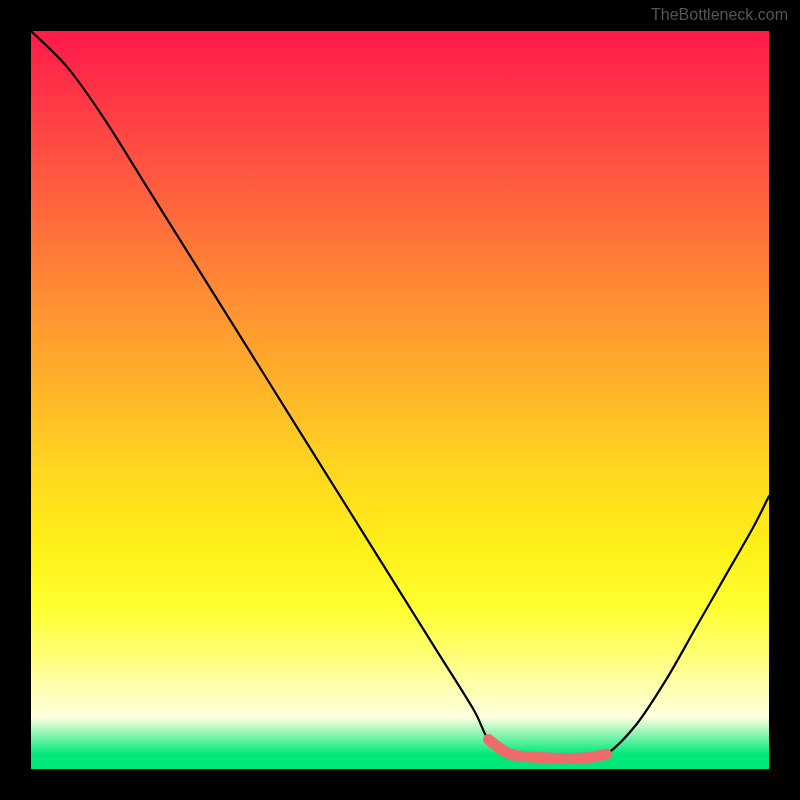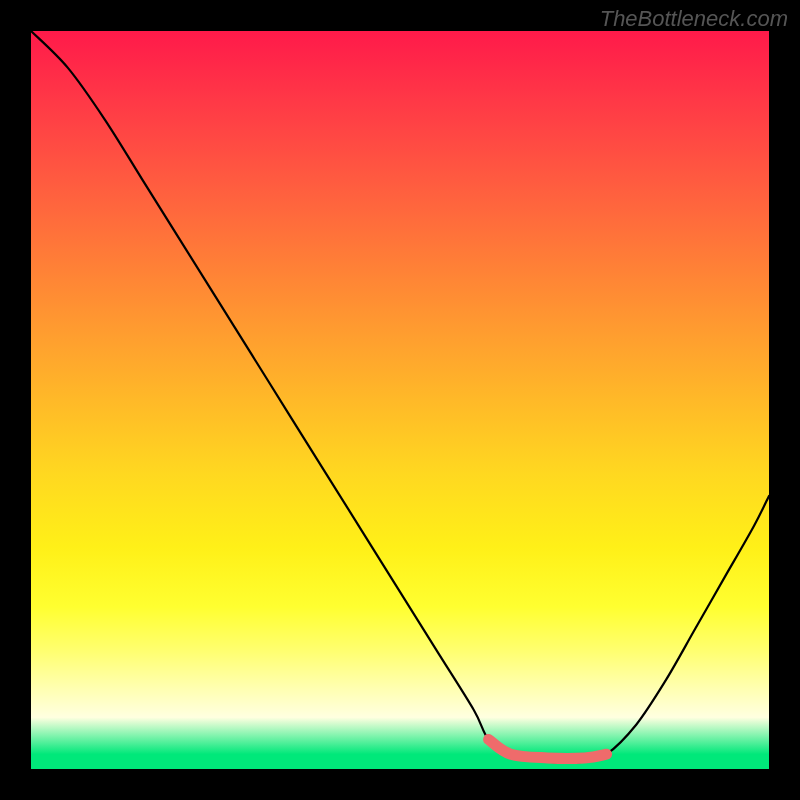--- a/index.html
+++ b/index.html
@@ -8,24 +8,23 @@
     height: 800px;
     background: #000;
     position: relative;
     font-family: Arial, sans-serif;
   }
   .watermark {
     position: absolute;
     top: 6px;
     right: 12px;
     color: #555;
-    font-size: 22px;
+    font-size: 16px;
     font-weight: 500;
     z-index: 10;
-    font-style: italic;
   }
   .plot-area {
     position: absolute;
     left: 31px;
     top: 31px;
     width: 738px;
     height: 738px;
     overflow: hidden;
   }
   .gradient {

